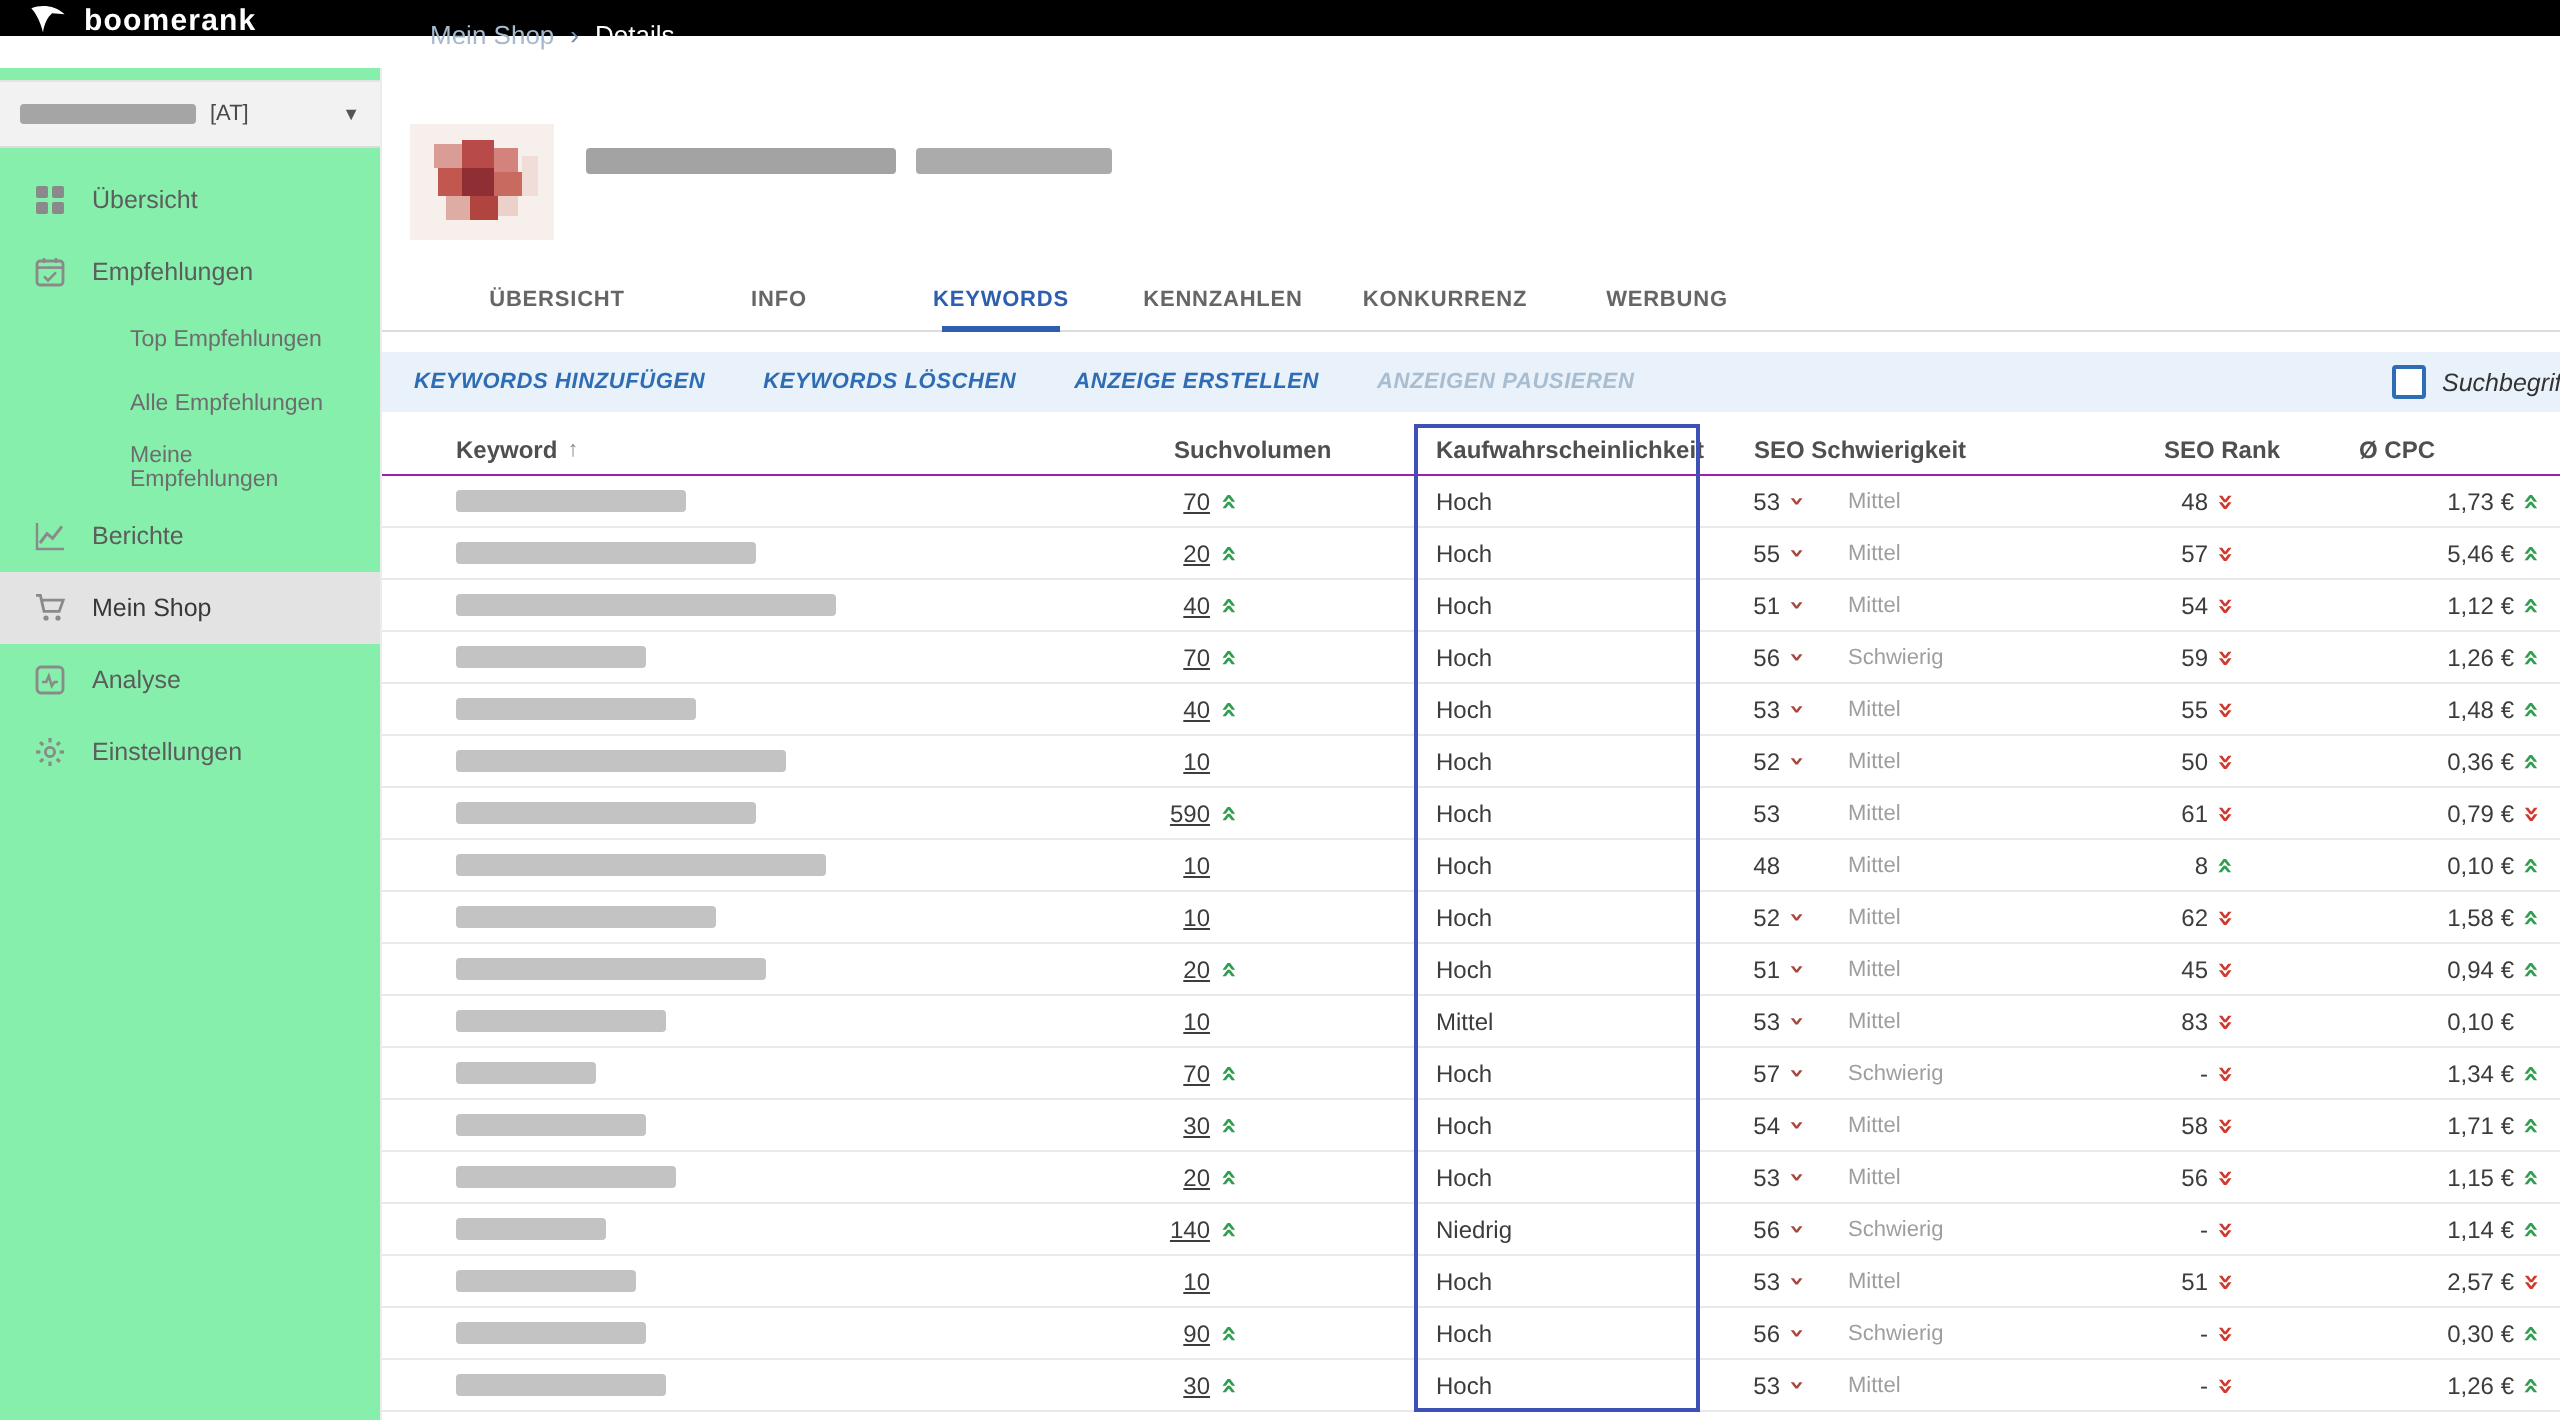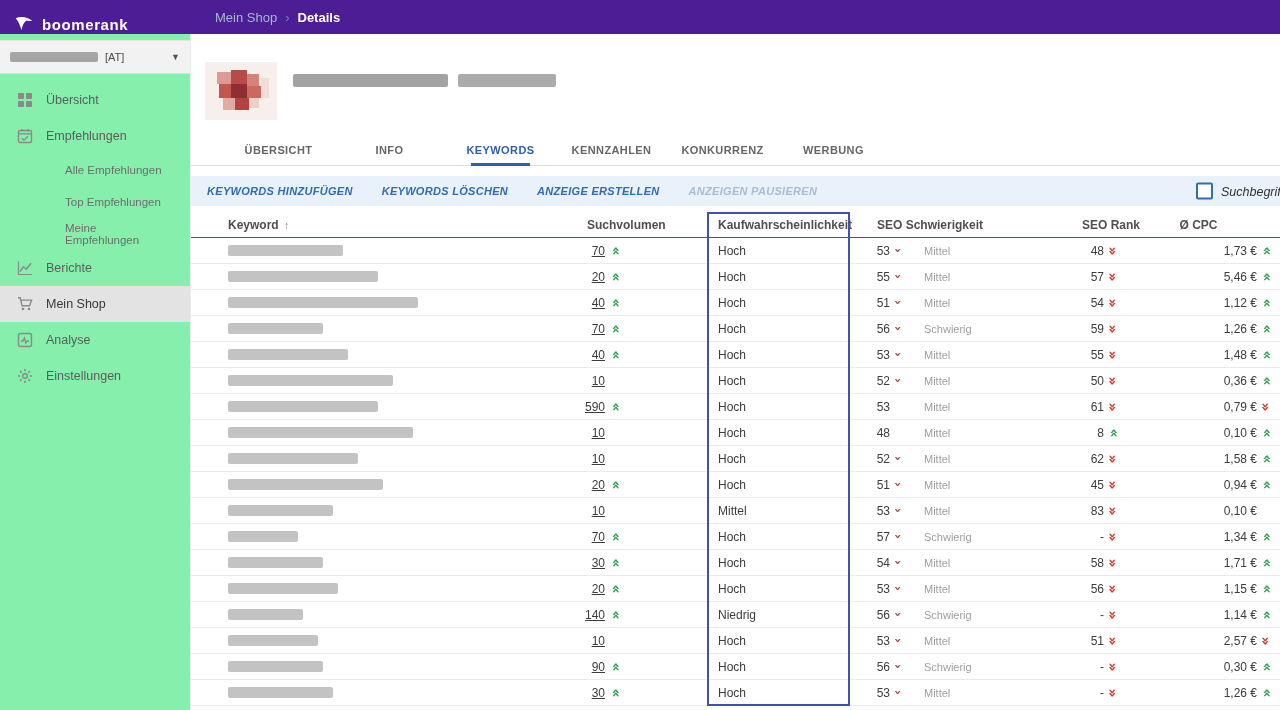--- a/index.html
+++ b/index.html
@@ -1,27 +1,27 @@
 <!DOCTYPE html>
 <html><head>
 <meta charset="utf-8">
 <style>
   html,body{margin:0;padding:0;}
   body{
     width:1280px;height:710px;overflow:hidden;position:relative;
     font-family:"Liberation Sans",sans-serif;background:#fff;color:#333;
   }
   
-  .topbar{position:absolute;top:0;left:0;right:0;height:34px;background:#4c1d95;display:flex;align-items:flex-end;z-index:30;}
+  .topbar{position:absolute;top:0;left:0;right:0;height:18px;background:#000000;display:flex;align-items:flex-start;z-index:30;}
   .brand{display:flex;align-items:center;gap:8px;padding-left:14px;}
   .brand-name{color:#fff;font-size:15px;font-weight:600;letter-spacing:.6px;}
   .breadcrumb{position:absolute;left:215px;top:0;height:34px;display:flex;align-items:center;font-size:13px;}
   .bc-parent{color:#a4b9ce;}
   .bc-sep{color:#6f8cab;margin:0 8px;}
-  .bc-current{color:#ffffff;font-weight:700;}
+  .bc-current{color:#ffffff;font-weight:400;}
   
   .sidebar{position:absolute;top:34px;left:0;width:190px;bottom:0;background:#86efac;border-right:1px solid #ececec;z-index:20;}
   .account{margin-top:6px;height:32px;background:#f2f2f2;border-top:1px solid #e4e4e4;border-bottom:1px solid #dcdcdc;display:flex;align-items:center;padding:0 10px;gap:7px;cursor:pointer;}
   .account .blur-sm{width:88px;height:10px;background:#a5a5a5;border-radius:2px;}
   .account .suffix{font-size:11px;color:#4a4a4a;}
   .account .caret{margin-left:auto;color:#555;font-size:9px;}
   .side-nav{padding-top:8px;}
   .side-item{display:flex;align-items:center;gap:13px;height:36px;padding:0 17px;font-size:12.5px;color:#5c5c5c;cursor:pointer;}
   .side-item.active{background:#e3e3e3;color:#383838;}
   .side-item.sub{height:32px;padding-left:65px;font-size:11.5px;color:#6d6d6d;}
@@ -126,24 +126,24 @@
             <rect x="1.5" y="2.5" width="13" height="12" rx="1.5" fill="none" stroke="#8a8a8a" stroke-width="1.4"></rect>
             <line x1="1.5" y1="5.8" x2="14.5" y2="5.8" stroke="#8a8a8a" stroke-width="1.3"></line>
             <line x1="5" y1="1" x2="5" y2="3.5" stroke="#8a8a8a" stroke-width="1.3"></line>
             <line x1="11" y1="1" x2="11" y2="3.5" stroke="#8a8a8a" stroke-width="1.3"></line>
             <path d="M5 10.2 l2 2 4-4" fill="none" stroke="#8a8a8a" stroke-width="1.3"></path>
           </svg>
         </span>
         <span>Empfehlungen</span>
       </div>
       <div class="side-item sub">
+        <span>Top Empfehlungen</span>
+      </div>
+      <div class="side-item sub">
         <span>Alle Empfehlungen</span>
-      </div>
-      <div class="side-item sub">
-        <span>Top Empfehlungen</span>
       </div>
       <div class="side-item sub">
         <span>Meine Empfehlungen</span>
       </div>
       <div class="side-item">
         <span class="s-icon">
           <svg viewBox="0 0 16 16">
             <path d="M1.5 1.5 V14.5 H15" stroke="#8a8a8a" stroke-width="1.2" fill="none"></path>
             <path d="M3 11.5 L6.5 6.8 9.3 9.2 14 3.2" stroke="#8a8a8a" stroke-width="1.5" fill="none"></path>
           </svg>

